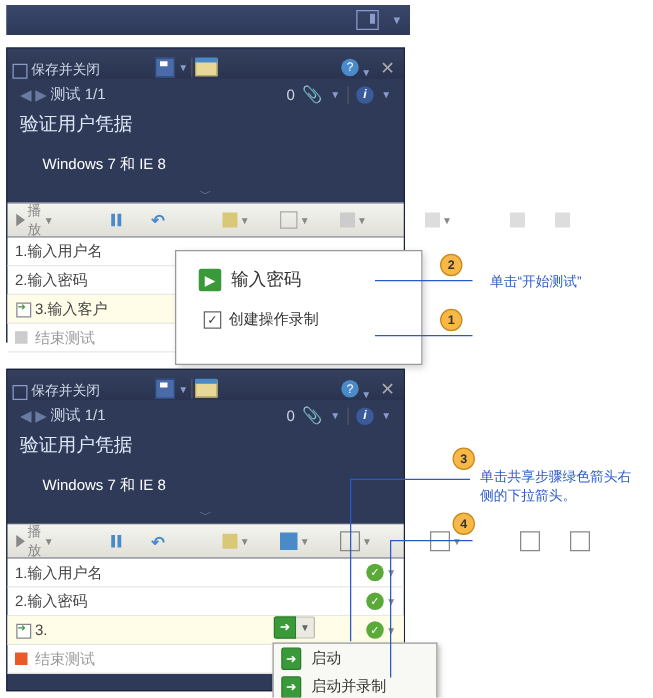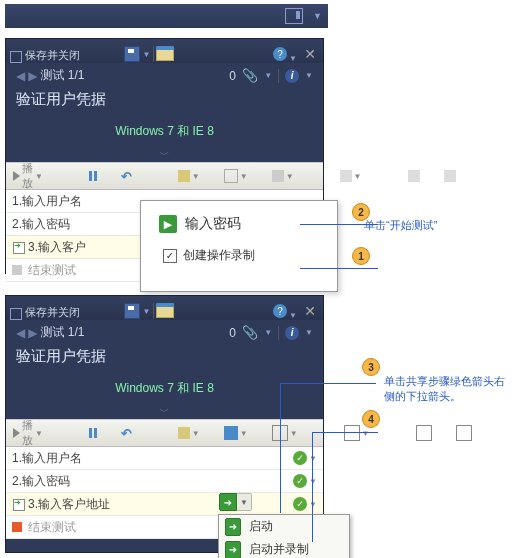--- a/index.html
+++ b/index.html
@@ -17,21 +17,21 @@
 .folder-ic{width:16px;height:12px;background:#e8d898;border:1px solid #b8a868;position:relative}
 .folder-ic::after{content:"";position:absolute;top:-2px;left:-1px;width:18px;height:4px;background:#4a8ac8;border-radius:1px}
 .help-ic{width:14px;height:14px;border-radius:50%;background:#4a8ac8;color:#fff;font-size:10px;display:inline-flex;align-items:center;justify-content:center}
 .close-ic{font-size:14px;color:#aaa}
 .nav{padding:4px 10px;color:#d0d8e8;font-size:12px;display:flex;align-items:center;gap:6px}
 .nav .arrows{color:#6a7aa0;letter-spacing:-3px}
 .nav .count{margin-left:auto;display:flex;align-items:center;gap:6px}
 .clip{color:#9aa;font-size:13px}
 .info-c{width:14px;height:14px;border-radius:50%;background:#3a5a9a;color:#fff;font-size:10px;display:inline-flex;align-items:center;justify-content:center;font-style:italic;font-weight:bold}
 .heading{padding:2px 10px 8px;color:#e0e8f8;font-size:15px}
-.env{padding:6px 28px;text-align:center;color:#86efac;font-size:12px}
+.env{padding:6px 28px;text-align:left;color:#ffffff;font-size:12px}
 .env-dd{color:#6a7aa0;text-align:center;margin-top:2px;font-size:10px}
 .toolbar{background:linear-gradient(#f4f4f0,#e0e0d8);border-top:1px solid #ccc;border-bottom:1px solid #bbb;height:26px;display:flex;align-items:center;padding:0 4px;gap:18px}
 .tb-btn{display:inline-flex;align-items:center;gap:2px;padding:2px 3px;color:#888;font-size:11px}
 .tb-sep{width:1px;height:16px;background:#ccc;margin:0 2px}
 .play-ic{width:0;height:0;border-left:7px solid #888;border-top:5px solid transparent;border-bottom:5px solid transparent}
 .dd{font-size:8px;color:#888}
 .pause-ic{display:inline-flex;gap:2px}
 .pause-ic span{width:3px;height:10px;background:#4a8ac8}
 .undo-ic{color:#4a8ac8;font-size:13px;font-weight:bold}
 .steps{background:#fff}
@@ -284,21 +284,20 @@
           <span>2. </span>
           <span>输入密码</span>
           <span class="status-col">
             <span class="pass-ic">✓</span>
             <span class="dd">▼</span>
           </span>
         </div>
         <div class="step-row shared">
           <span class="shared-ic"></span>
           <span>3. </span>
-          <span>输入客户地址</span>
           <span class="status-col">
             <span class="pass-ic">✓</span>
             <span class="dd">▼</span>
           </span>
         </div>
         <div class="step-row gray">
           <span class="end-play"></span>
           <span>结束测试</span>
           <span class="status-col">
             <span style="width:14px;height:14px;border-radius:50%;background:#ddd"></span>
@@ -323,21 +322,21 @@
   <div class="menu-item">
     <span class="menu-ic">
           <span class="go-btn">➜</span>
         </span>
     <span>启动并录制</span>
   </div>
 </div>
 
 <div class="co-line" style="top:224px;left:300px;width:78px"></div>
 <span class="co-num" style="top:203px;left:352px">2</span>
-<div class="callout" style="top:218px;left:364px">单击“开始测试”</div>
+<div class="callout" style="top:218px;left:392px">单击“开始测试”</div>
 
 <div class="co-line" style="top:268px;left:300px;width:78px"></div>
 <span class="co-num" style="top:247px;left:352px">1</span>
 
 <div class="co-line" style="top:383px;left:280px;width:96px;border-top:1px solid #2a5aca"></div>
 <div style="position:absolute;top:383px;left:280px;width:1px;height:130px;background:#2a5aca"></div>
 <span class="co-num" style="top:358px;left:362px">3</span>
 <div class="callout" style="top:374px;left:384px;width:130px">单击共享步骤绿色箭头右侧的下拉箭头。</div>
 
 <div class="co-line" style="top:432px;left:312px;width:66px"></div>

